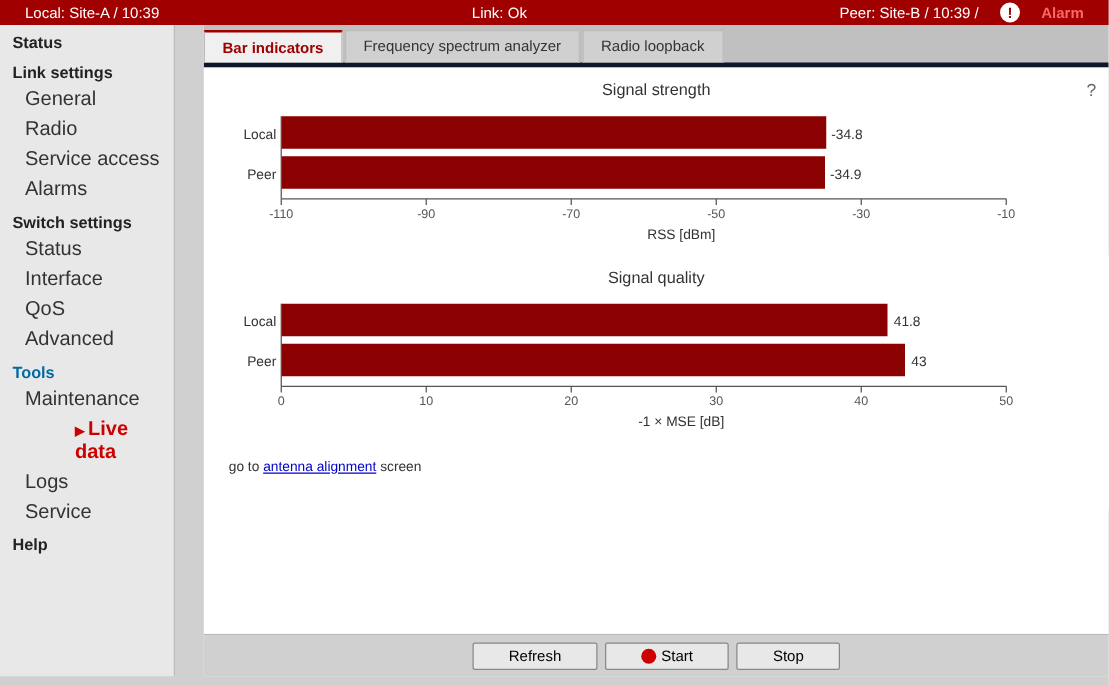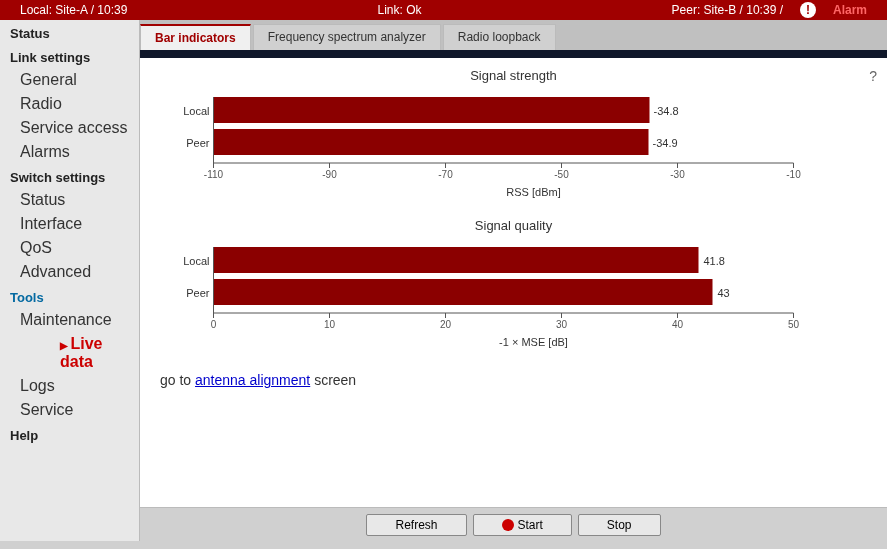--- a/index.html
+++ b/index.html
@@ -28,21 +28,21 @@
       width: 16px; height: 16px;
       display: inline-flex;
       align-items: center;
       justify-content: center;
       font-weight: bold;
       font-size: 11px;
     }
     .alarm-text { color: #ff6666; font-weight: bold; }
 
     
-    .layout { display: flex; height: calc(549px - 28px); }
+    .layout { display: flex; height: calc(549px - 28px); gap: 23px; }
 
     
     .sidebar {
       width: 140px;
       background: #e8e8e8;
       border-right: 1px solid #bbb;
       overflow-y: auto;
       flex-shrink: 0;
     }
     .sidebar-section-title {
@@ -67,21 +67,21 @@
       background: #f0f0f0;
       display: flex;
       flex-direction: column;
       overflow: hidden;
     }
 
     
     .tabs {
       display: flex;
       background: #c0c0c0;
-      border-bottom: 8px solid #0f172a;
+      border-bottom: 4px solid #0f172a;
       padding-top: 4px;
     }
     .tab {
       padding: 5px 14px;
       cursor: pointer;
       font-size: 12px;
       color: #333;
       background: #d0d0d0;
       border: 1px solid #bbb;
       border-bottom: none;
@@ -121,21 +121,21 @@
     }
     .axis-label {
       text-align: center;
       margin-left: 45px;
       font-size: 11px;
       color: #333;
       margin-top: 2px;
     }
 
     .antenna-link {
-      font-size: 14px;
+      font-size: 11px;
       color: #333;
       margin-top: 4px;
       padding: 4px 0;
     }
     .antenna-link a {
       color: #0000cc;
       text-decoration: underline;
     }
 
     

